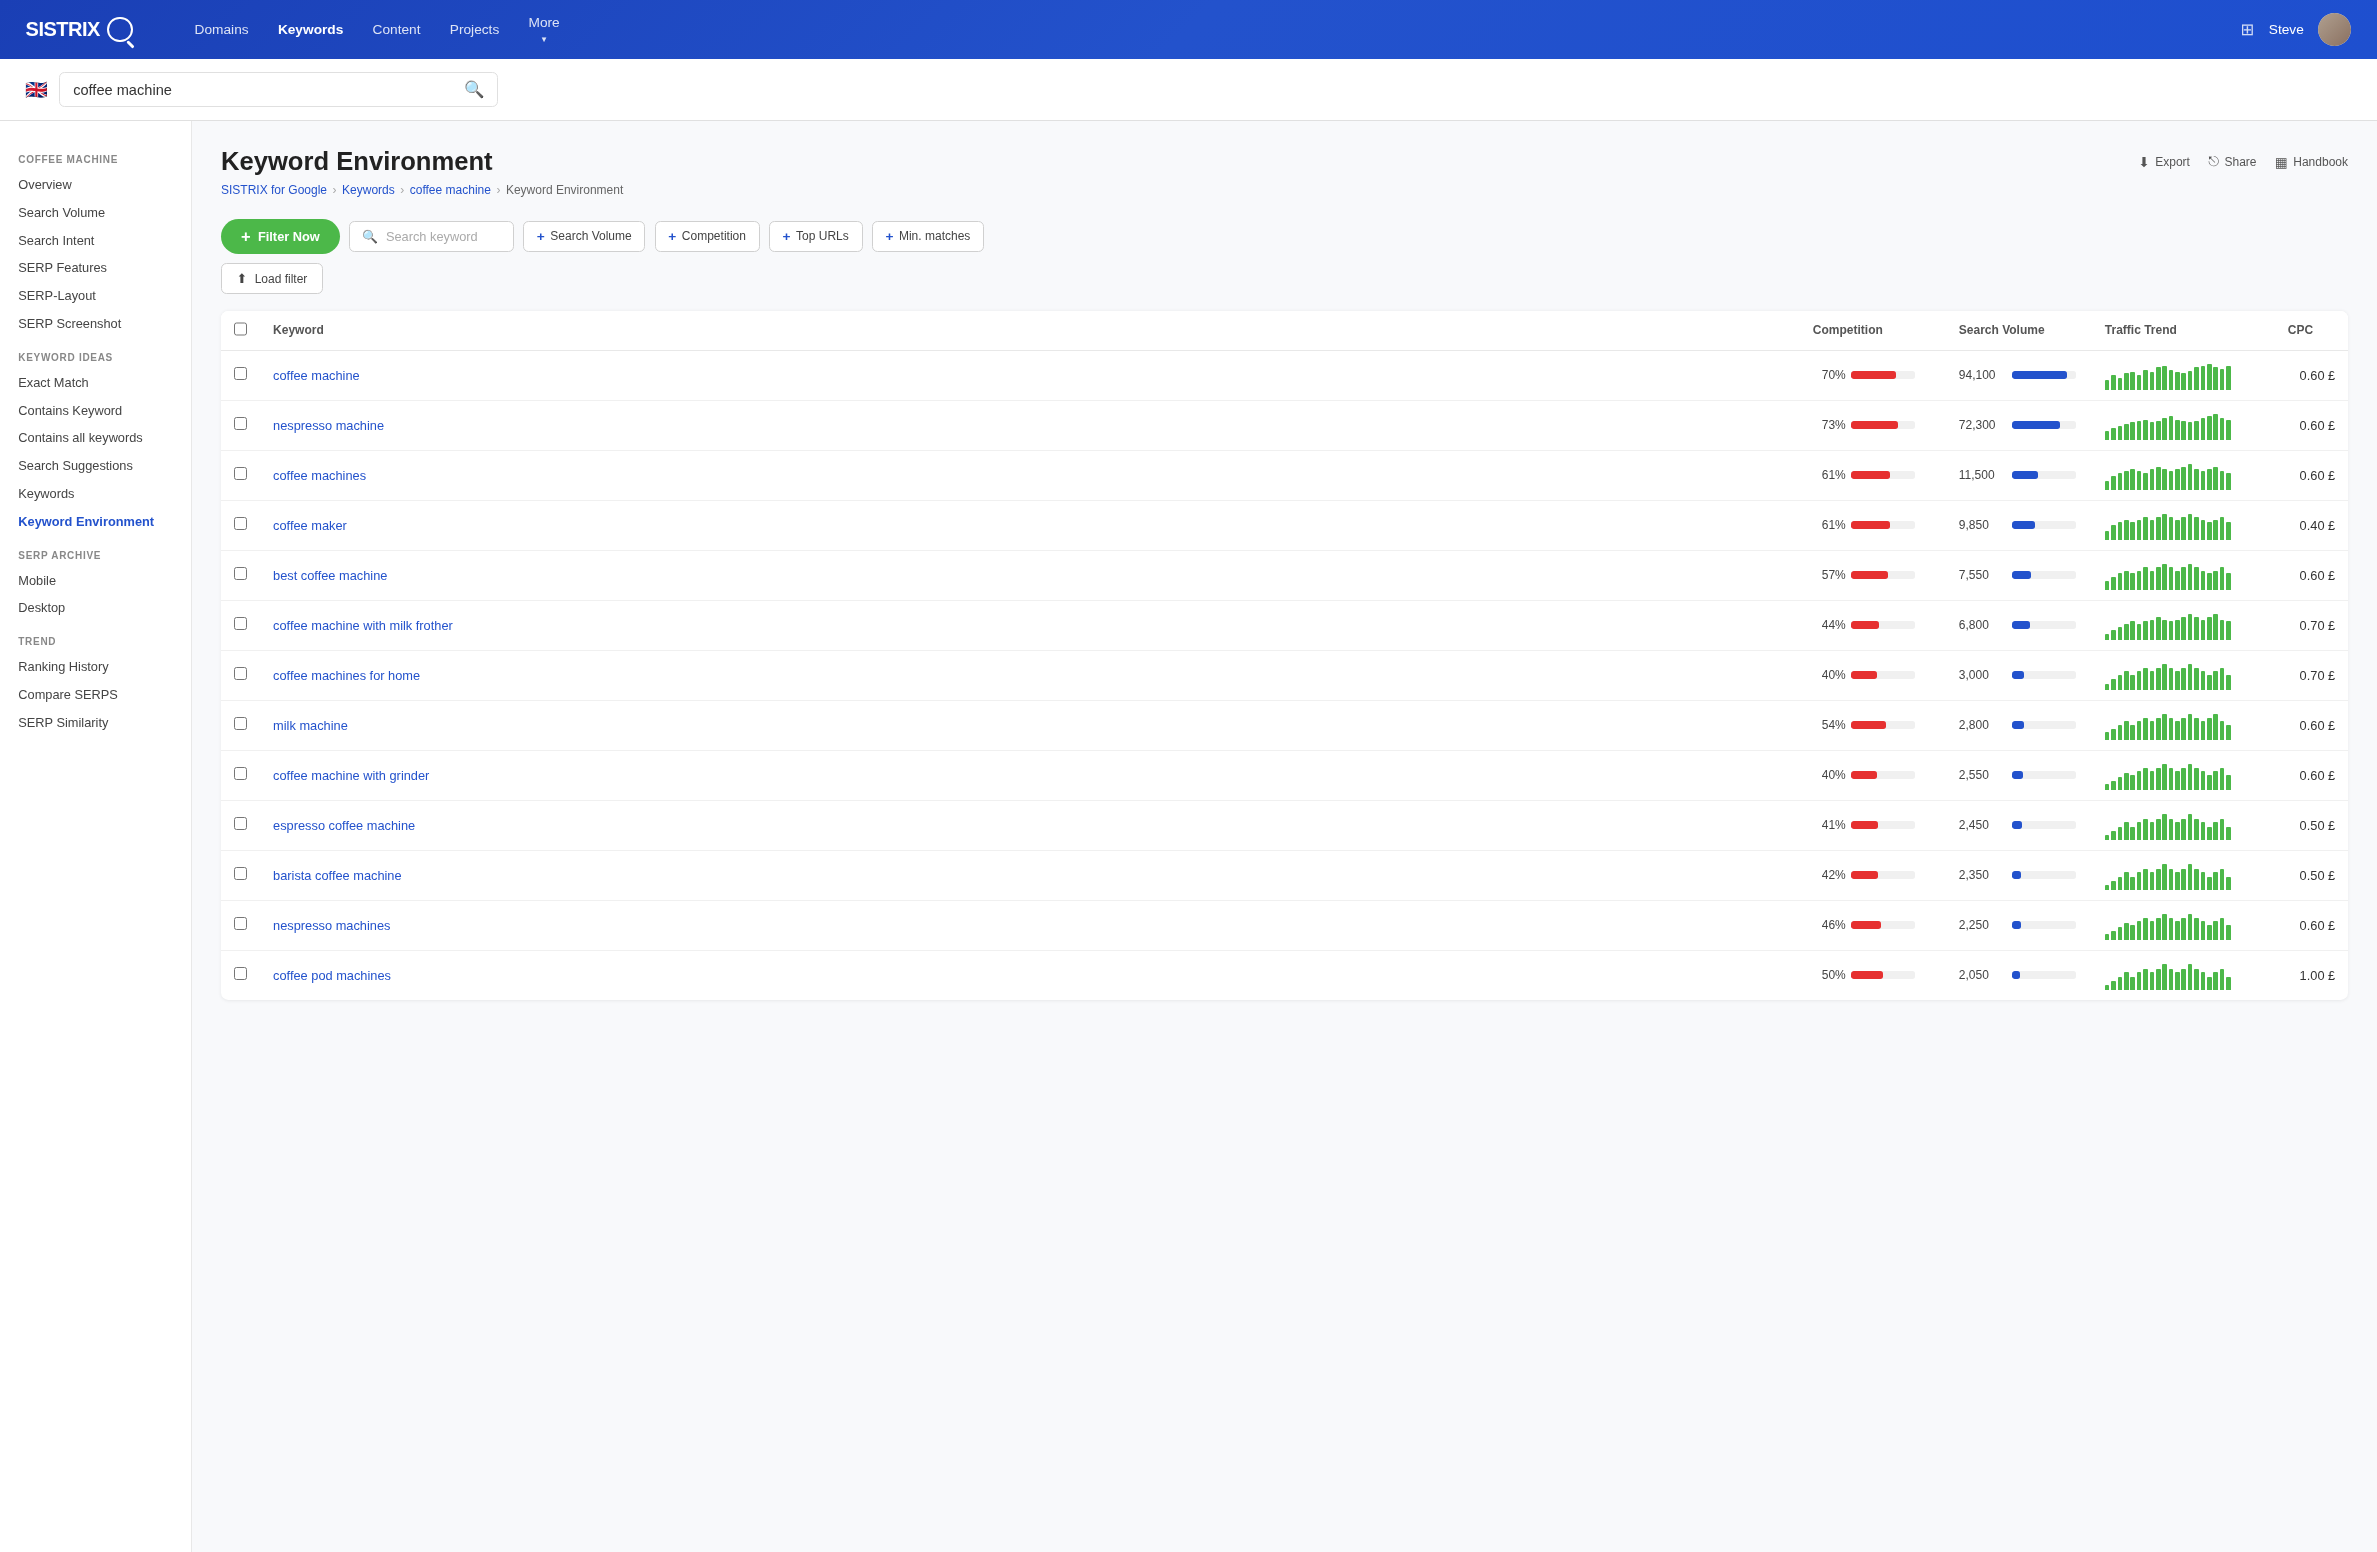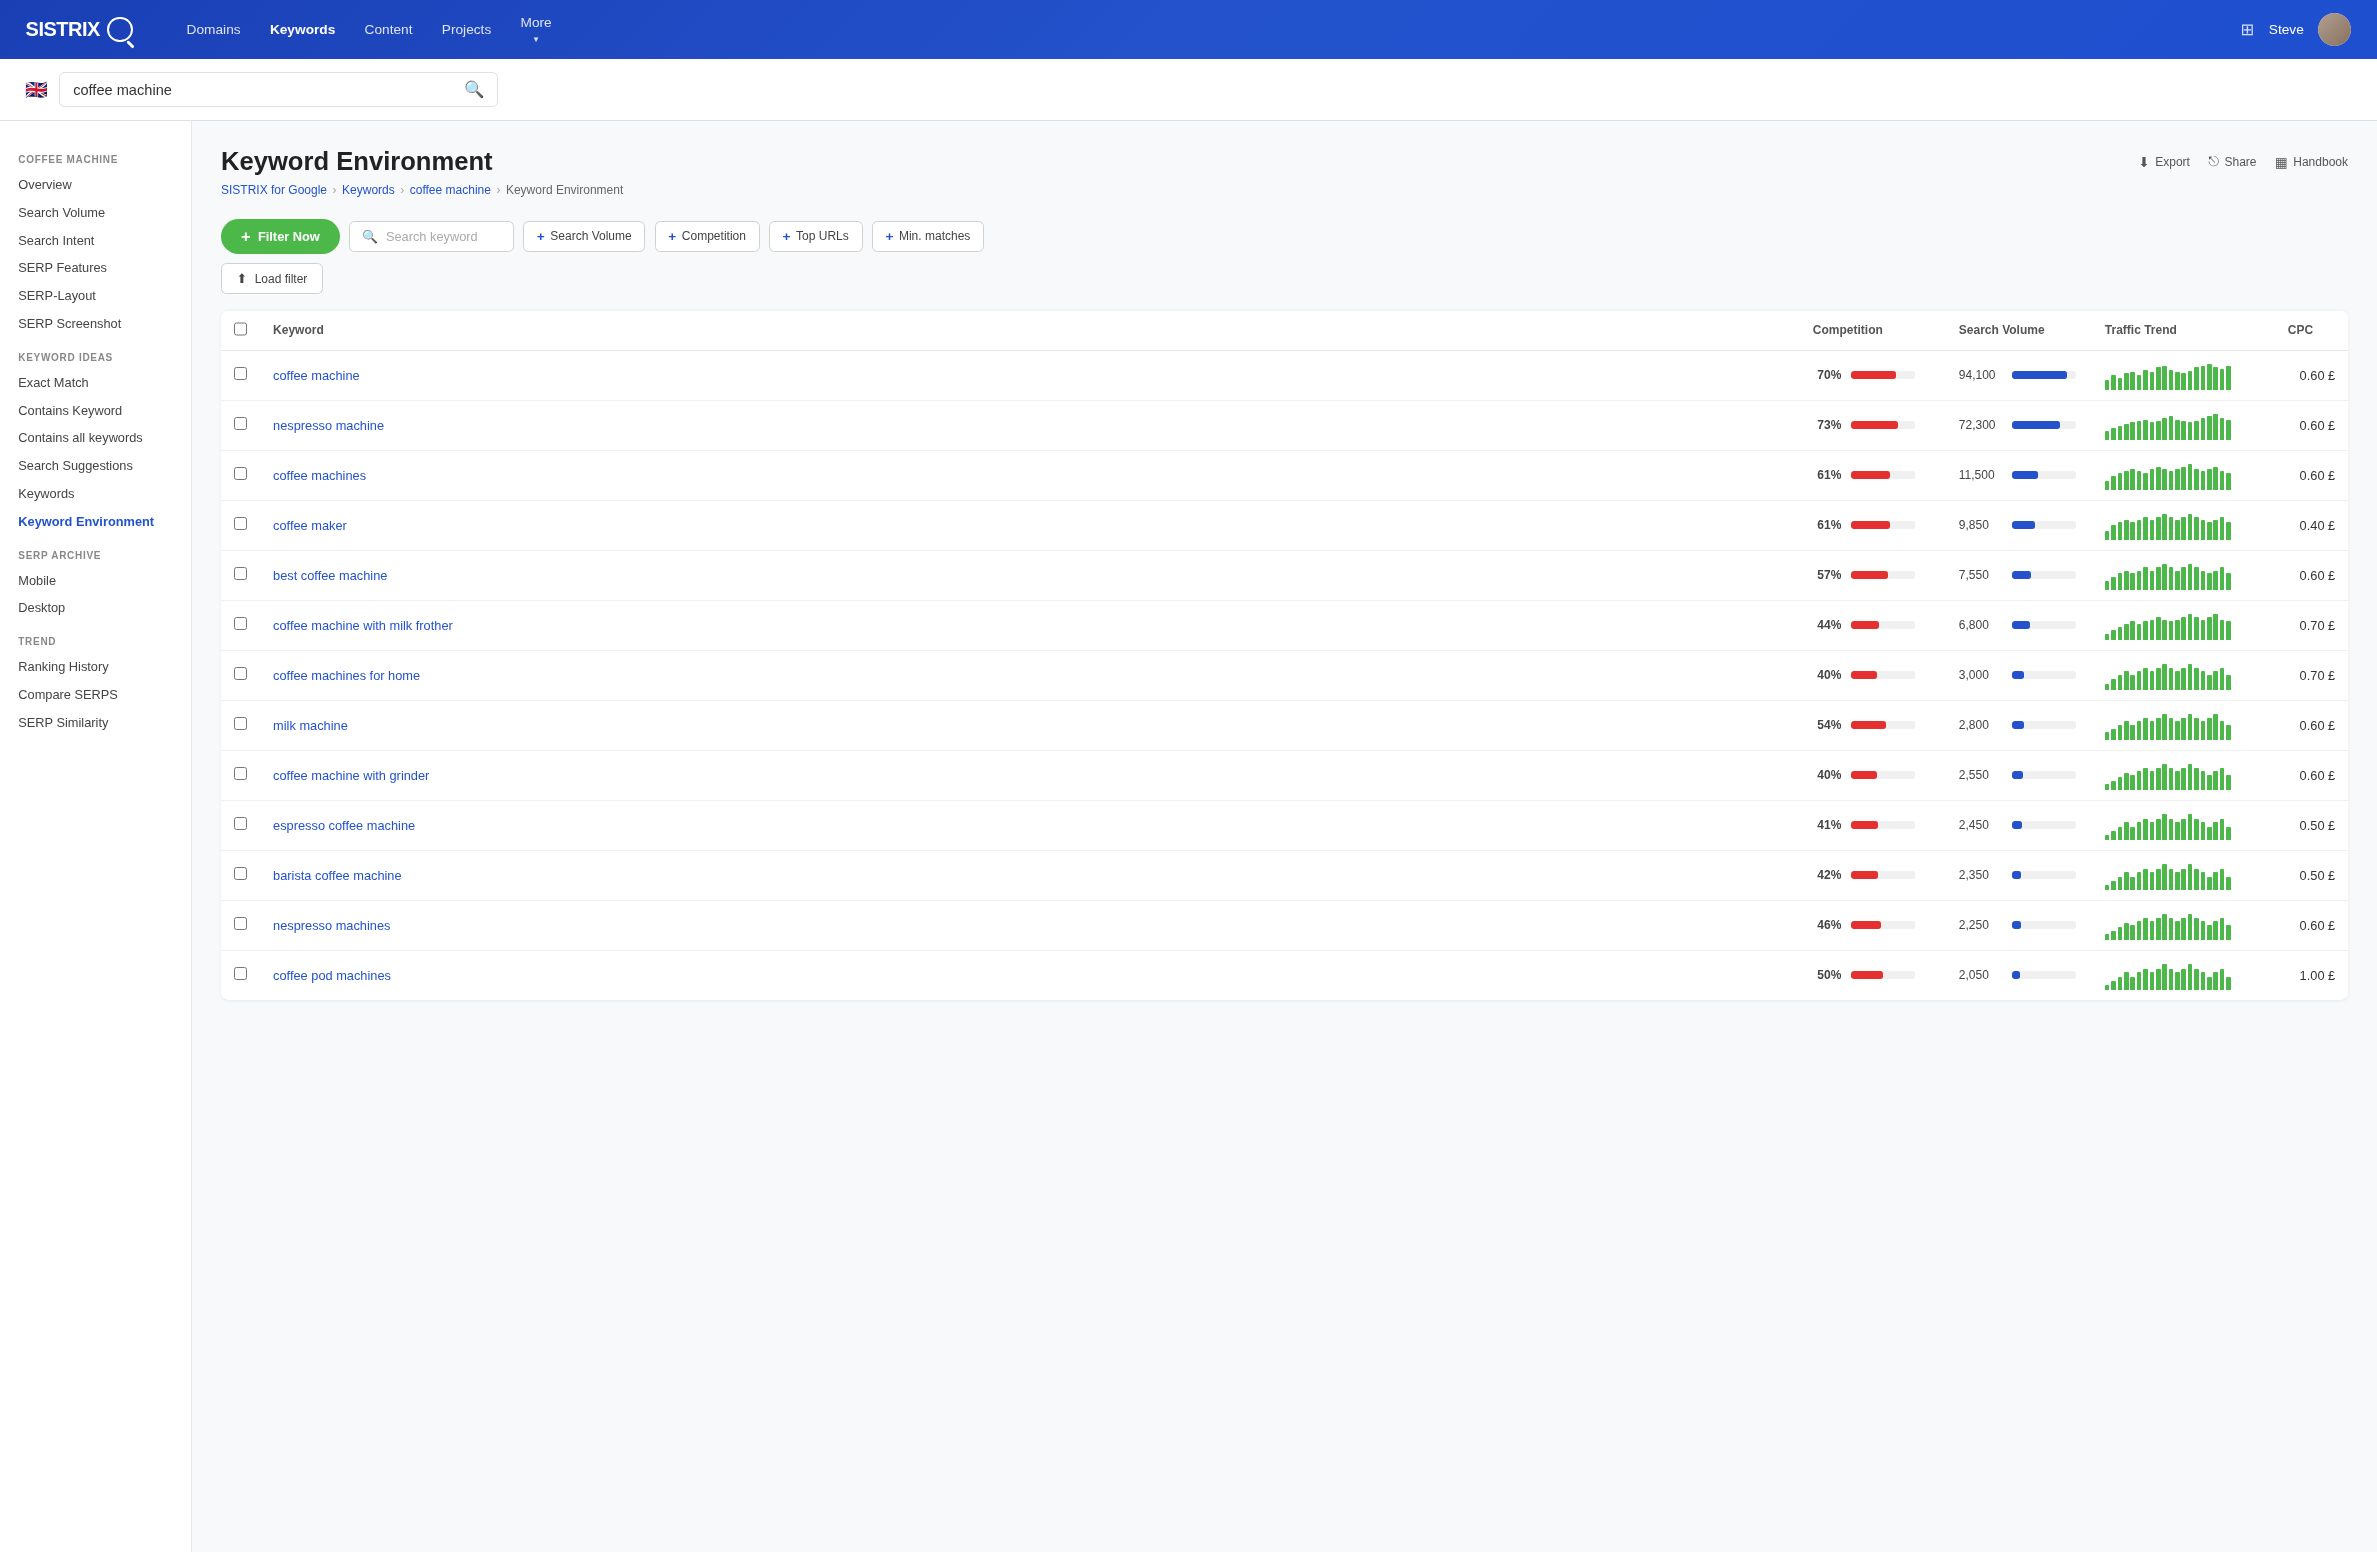--- a/index.html
+++ b/index.html
@@ -5,21 +5,21 @@
     * { box-sizing: border-box; margin: 0; padding: 0; }
     body { font-family: -apple-system, BlinkMacSystemFont, 'Segoe UI', Arial, sans-serif; font-size: 12.8px; background: #f5f6f8; color: #333; }
 
     
     .header {
       background: linear-gradient(135deg, #1a3fb5 0%, #2352cc 50%, #1e4fcf 100%);
       padding: 0 25.6px;
       height: 59px;
       display: flex;
       align-items: center;
-      gap: 30px;
+      gap: 38px;
     }
     .logo { display: flex; align-items: center; gap: 7.3px; color: white; font-size: 20px; font-weight: 700; letter-spacing: -0.5px; }
     .logo-search { width: 25.6px; height: 25.6px; border: 2.7px solid white; border-radius: 50%; position: relative; display: inline-block; }
     .logo-search::after { content: ''; position: absolute; bottom: -5.5px; right: -4.6px; width: 9.1px; height: 2.7px; background: white; transform: rotate(45deg); border-radius: 1.8px; }
     nav { display: flex; align-items: center; gap: 3.7px; margin-left: 11px; }
     .nav-item { color: rgba(255,255,255,0.85); padding: 7.3px 12.8px; cursor: pointer; font-size: 13.7px; border-radius: 3.7px; }
     .nav-item.active { color: white; font-weight: 700; }
     .nav-more { display: flex; align-items: center; gap: 3.7px; flex-direction: column; }
     .nav-more-arrow { font-size: 9.1px; color: rgba(255,255,255,0.85); }
     .header-right { margin-left: auto; display: flex; align-items: center; gap: 14.6px; }
@@ -74,21 +74,21 @@
 
     
     .table-title { font-size: 14.6px; font-weight: 700; color: #2352cc; margin-bottom: 14.6px; }
     .data-table { width: 100%; border-collapse: collapse; background: white; border-radius: 7.3px; overflow: hidden; box-shadow: 0 0.9px 3.7px rgba(0,0,0,0.07); }
     .data-table th { background: white; border-bottom: 1.8px solid #e8e8e8; padding: 11px 12.8px; text-align: left; font-size: 12px; font-weight: 600; color: #555; white-space: nowrap; }
     .data-table td { padding: 10px 12.8px; border-bottom: 0.9px solid #f0f0f0; font-size: 12.8px; vertical-align: middle; }
     .data-table tr:last-child td { border-bottom: none; }
 
     .col-checkbox { width: 33px; }
     .col-keyword { min-width: 238px; }
-    .col-competition { width: 146px; text-align: center; font-weight: bold; }
+    .col-competition { width: 146px; text-align: right; }
     .col-searchvol { width: 146px; text-align: left; }
     .col-trend { width: 183px; }
     .col-cpc { width: 73px; text-align: right; }
 
     .keyword-link { color: #2352cc; text-decoration: none; font-size: 12.8px; }
 
     .bar-container { display: flex; align-items: center; gap: 5.5px; }
     .bar-wrap { display: flex; align-items: center; background: #f0f0f0; border-radius: 2.7px; width: 64px; height: 7.3px; overflow: hidden; }
     .bar-red { height: 100%; background: #e63030; border-radius: 2.7px; }
     .bar-blue { height: 100%; background: #2352cc; border-radius: 2.7px; }

